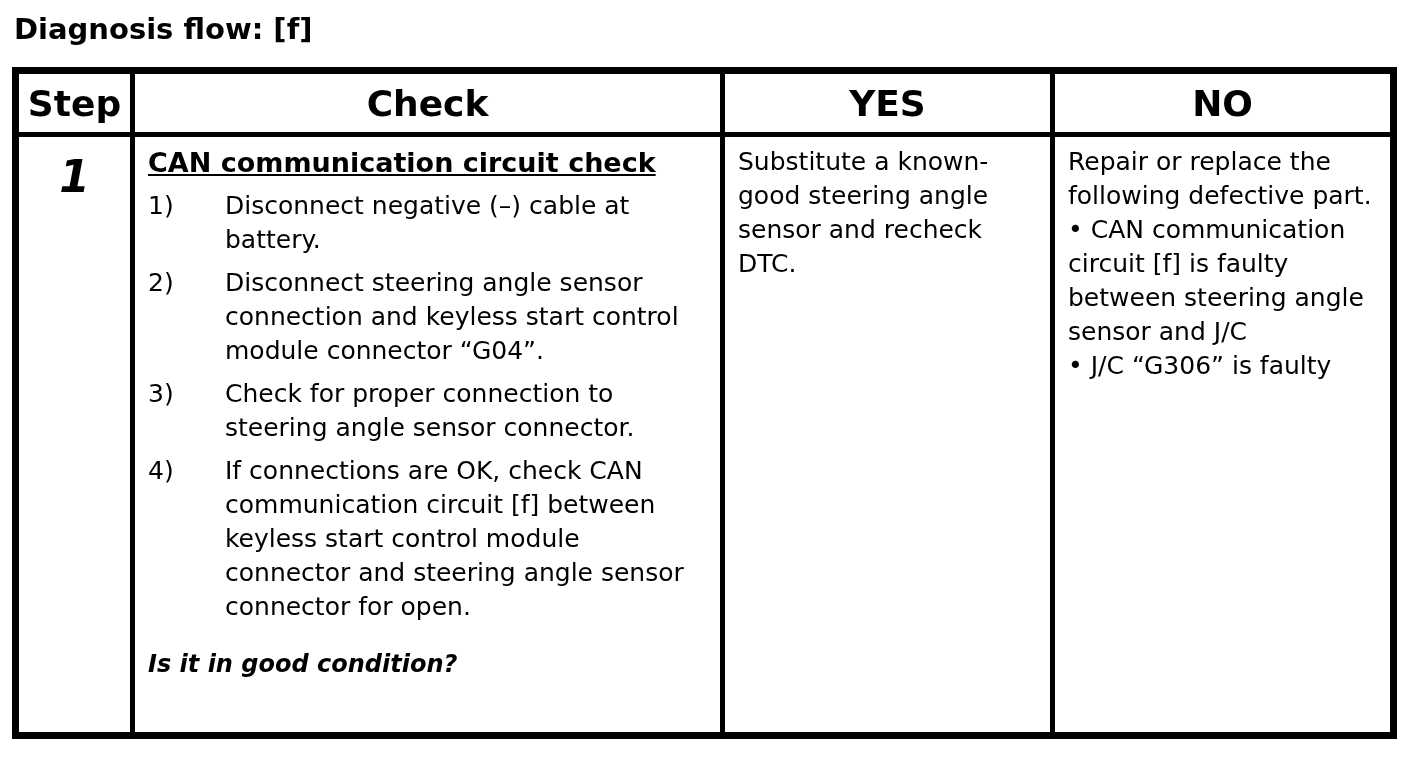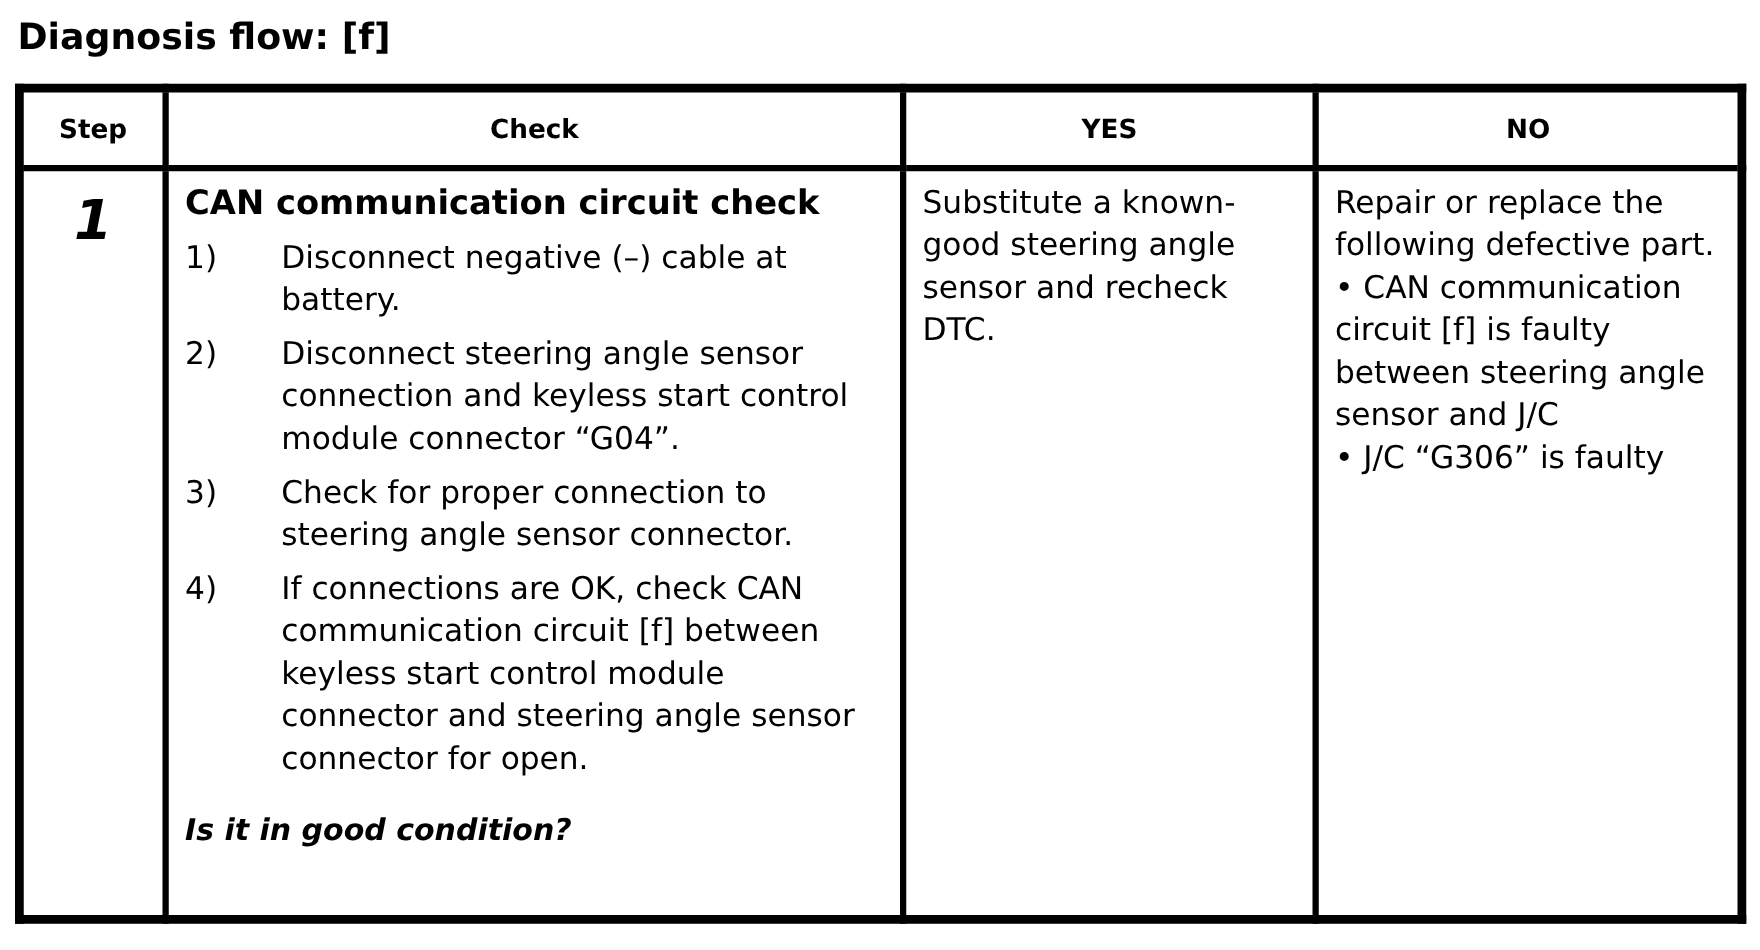--- a/index.html
+++ b/index.html
@@ -20,21 +20,21 @@
     border-collapse: collapse;
     table-layout: fixed;
     width: 1378px;
     margin: 21px 0 0 12px;
     border: 7px solid #000;
   }
   th, td {
     border: 5px solid #000;
   }
   th {
-    font-size: 21px;
+    font-size: 36px;
     font-weight: bold;
     text-align: center;
     height: 64px;
     vertical-align: middle;
   }
   td { vertical-align: top; }
   .step-cell {
     text-align: center;
     padding-top: 14px;
     font-weight: bold;
@@ -42,20 +42,21 @@
     font-size: 44px;
     height: 601px;
   }
   .action-cell {
     padding: 8px 14px 10px 13px;
   }
   .action-heading {
     font-weight: bold;
     font-size: 27px;
     line-height: 35px;
+    text-decoration: underline;
   }
   .action-list { margin-top: 4px; }
   .action-item {
     display: flex;
     margin-top: 9px;
     font-size: 25px;
     line-height: 34px;
   }
   .action-item .item-num {
     flex: 0 0 49px;

